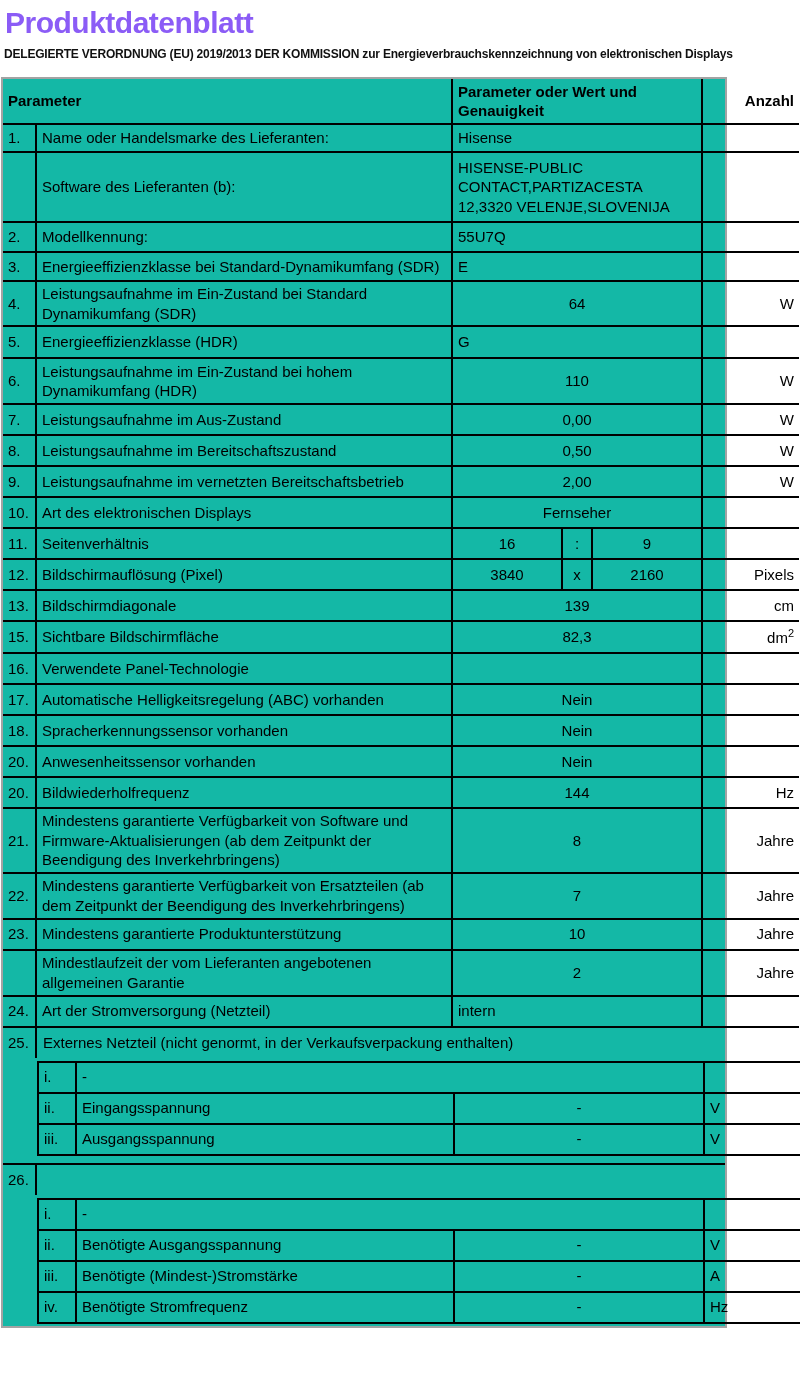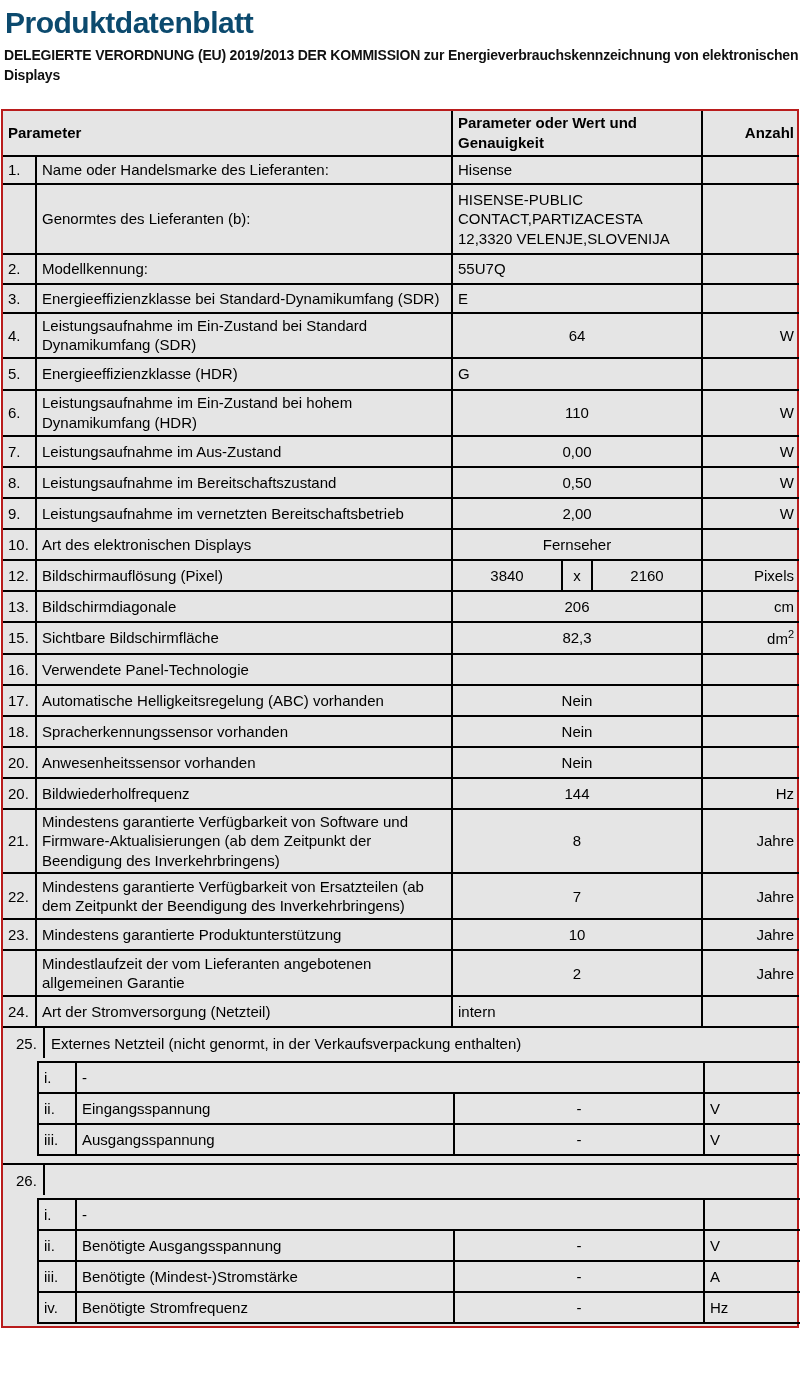--- a/index.html
+++ b/index.html
@@ -2,49 +2,49 @@
 <html><head>
 <meta charset="utf-8">
 <style>
   html,body { margin:0; padding:0; background:#fff; }
   .page {
     width:800px; box-sizing:border-box; padding:2px 1px;
     font-family:"Liberation Sans", sans-serif; color:#000;
   }
   .title {
     font-size:30px; font-weight:bold; letter-spacing:-0.5px;
-    margin:4px 0 6px 4px; color:#0c4a6e;
+    margin:4px 0 6px 4px; color:#8b5cf6;
   }
   .subtitle {
-    font-size:14px; font-weight:bold; letter-spacing:-0.2px;
-    line-height:1.42; margin:0 0 23px 3px; color:#111;
+    font-size:12px; font-weight:bold; letter-spacing:-0.2px;
+    line-height:1.42; margin:0 0 14px 3px; color:#111;
   }
   .doc {
-    width:798px; box-sizing:border-box; border:2px solid #b91c1c; background:#e5e5e5;
+    width:726px; box-sizing:border-box; border:2px solid #a3a3a3; background:#14b8a6;
   }
   table.main {
     width:100%; table-layout:fixed; border-spacing:0; border-collapse:separate;
   }
   table.main td {
     box-sizing:border-box; border-right:2px solid #000; border-bottom:2px solid #000;
     font-size:15px; line-height:1.3; padding:2px 5px; vertical-align:middle;
     overflow:hidden; word-wrap:break-word;
   }
   table.main td.lastcol { border-right:none;text-align:right; }
   td.num { padding:2px 2px 2px 5px; }
   td.hdr { font-weight:bold; }
   td.vr { text-align:center; padding-right:9px; }
   td.vl { text-align:left; padding-left:8px; }
   td.vc { text-align:center; padding-left:2px; padding-right:2px; }
   td.unit { padding-left:7px; }
   sup { font-size:11px; }
 
   .sec { border-bottom:2px solid #000; }
   .sec.last { border-bottom:none; }
-  .sec-head { display:flex; align-items:center; min-height:30px;padding-left:8px; }
+  .sec-head { display:flex; align-items:center; min-height:30px; }
   .sec-num {
     width:34px; box-sizing:border-box; align-self:stretch; display:flex; align-items:center;
     border-right:2px solid #000; padding-left:5px; font-size:15px;
   }
   .sec-label {
     flex:1; font-size:15px; padding-left:6px; white-space:nowrap; overflow:hidden;
   }
   table.sub {
     width:764px; margin:3px 0 7px 34px; table-layout:fixed; border-collapse:collapse;
   }
@@ -84,21 +84,21 @@
 
       <tr style="height:28px">
         <td class="num">1.</td>
         <td class="lbl">Name oder Handelsmarke des Lieferanten:</td>
         <td class="vl" colspan="3">Hisense</td>
         <td class="unit lastcol"></td>
       </tr>
 
       <tr style="height:70px">
         <td class="num"></td>
-        <td class="lbl">Genormtes des Lieferanten (b):</td>
+        <td class="lbl">Software des Lieferanten (b):</td>
         <td class="vl" colspan="3">HISENSE-PUBLIC CONTACT,PARTIZACESTA 12,3320 VELENJE,SLOVENIJA</td>
         <td class="unit lastcol"></td>
       </tr>
 
       <tr style="height:30px">
         <td class="num">2.</td>
         <td class="lbl">Modellkennung:</td>
         <td class="vl" colspan="3">55U7Q</td>
         <td class="unit lastcol"></td>
       </tr>
@@ -152,34 +152,42 @@
         <td class="unit lastcol">W</td>
       </tr>
 
       <tr style="height:31px">
         <td class="num">10.</td>
         <td class="lbl">Art des elektronischen Displays</td>
         <td class="vr" colspan="3">Fernseher</td>
         <td class="unit lastcol"></td>
       </tr>
 
+      <tr style="height:31px">
+        <td class="num">11.</td>
+        <td class="lbl">Seitenverhältnis</td>
+        <td class="vc">16</td>
+        <td class="vc">:</td>
+        <td class="vc">9</td>
+        <td class="unit lastcol"></td>
+      </tr>
 
       <tr style="height:31px">
         <td class="num">12.</td>
         <td class="lbl">Bildschirmauflösung (Pixel)</td>
         <td class="vc">3840</td>
         <td class="vc">x</td>
         <td class="vc">2160</td>
         <td class="unit lastcol">Pixels</td>
       </tr>
 
       <tr style="height:31px">
         <td class="num">13.</td>
         <td class="lbl">Bildschirmdiagonale</td>
-        <td class="vr" colspan="3">206</td>
+        <td class="vr" colspan="3">139</td>
         <td class="unit lastcol">cm</td>
       </tr>
 
 
       <tr style="height:32px">
         <td class="num">15.</td>
         <td class="lbl">Sichtbare Bildschirmfläche</td>
         <td class="vr" colspan="3">82,3</td>
         <td class="unit lastcol"><span>dm</span><sup>2</sup></td>
       </tr>

